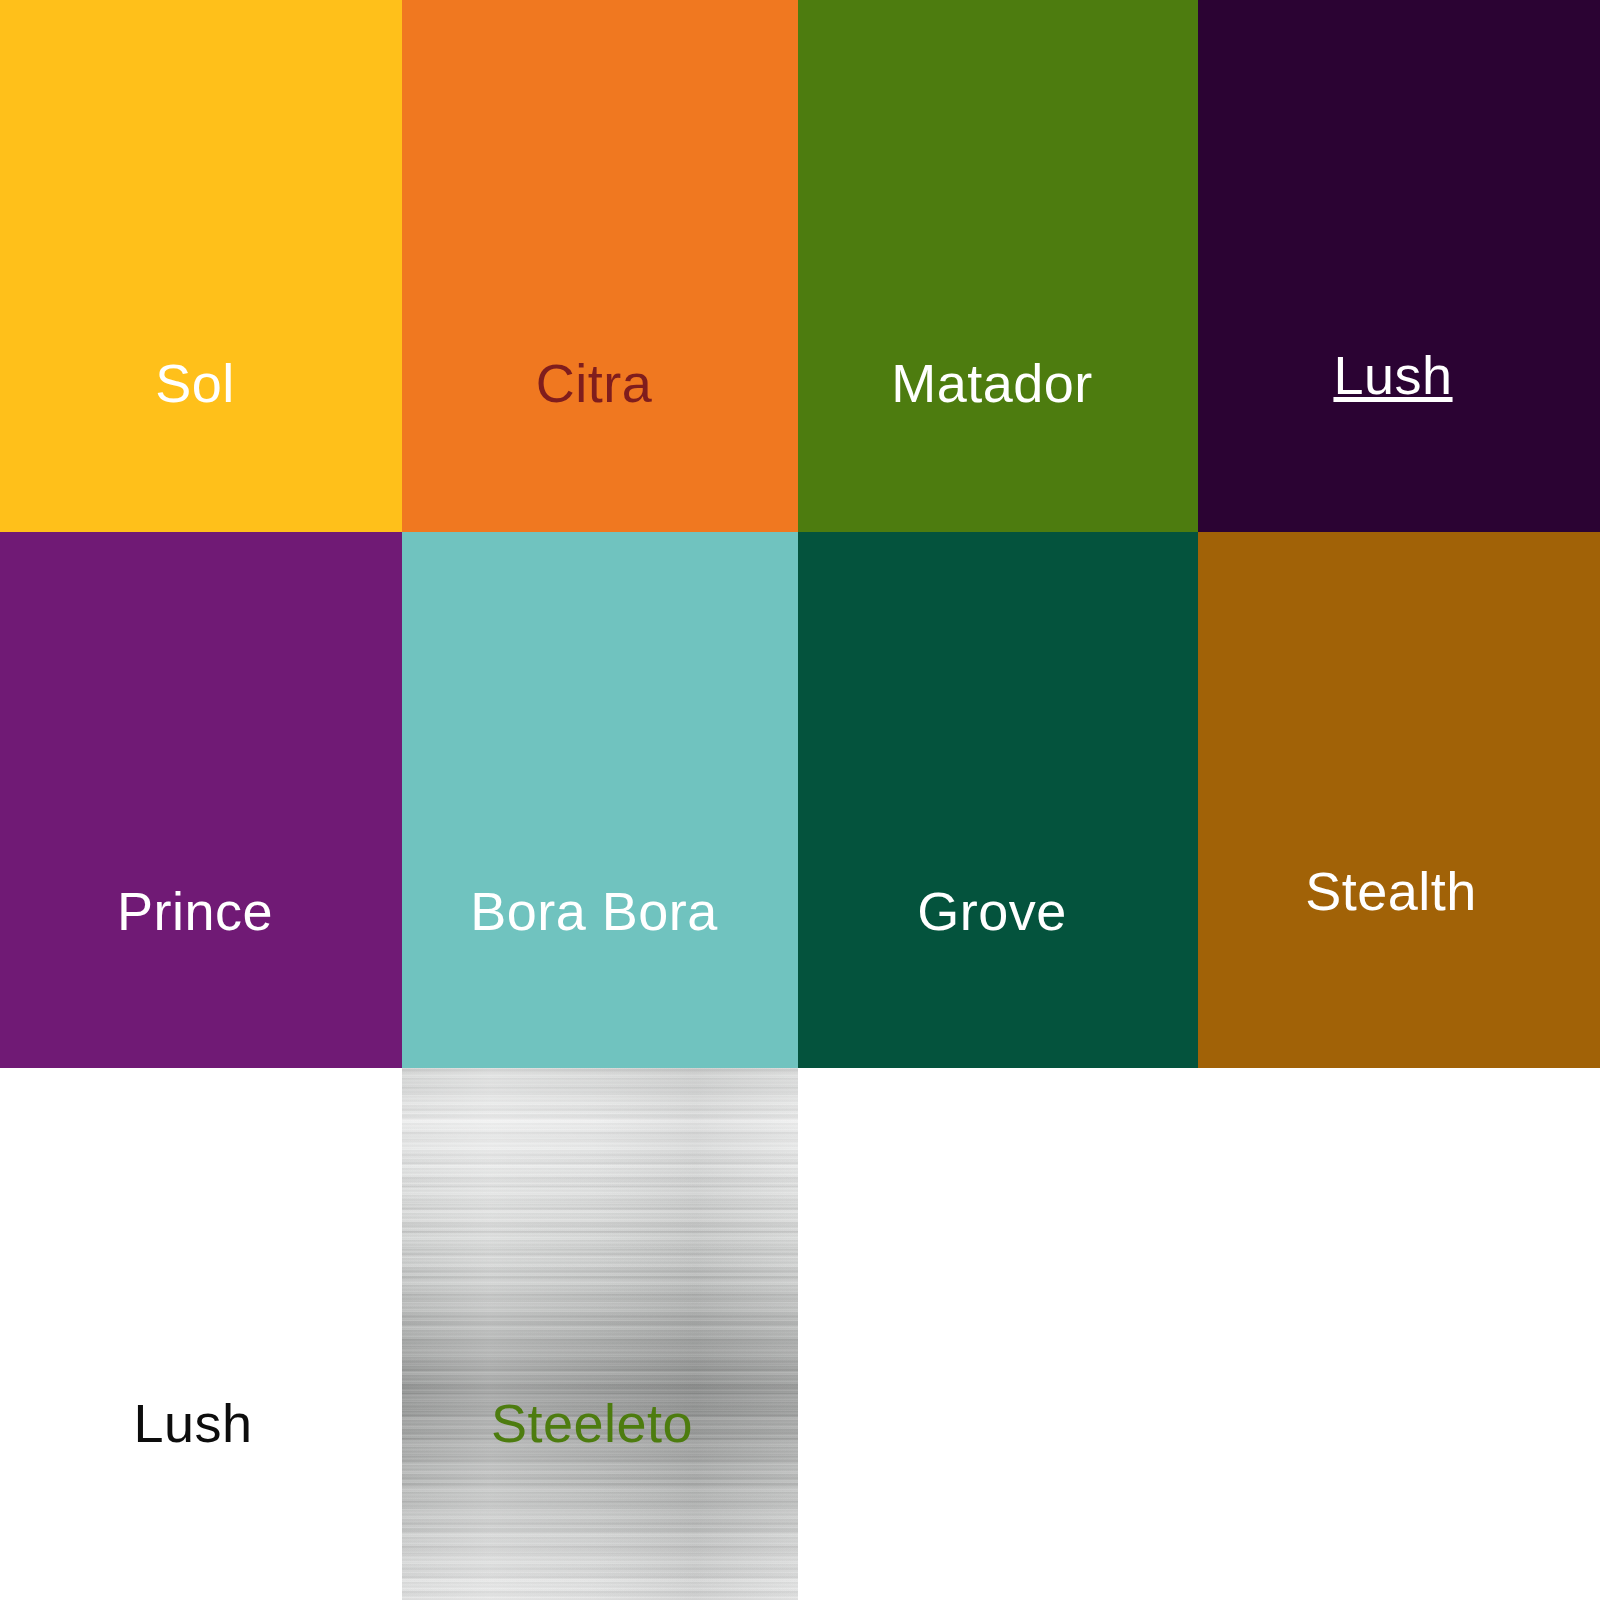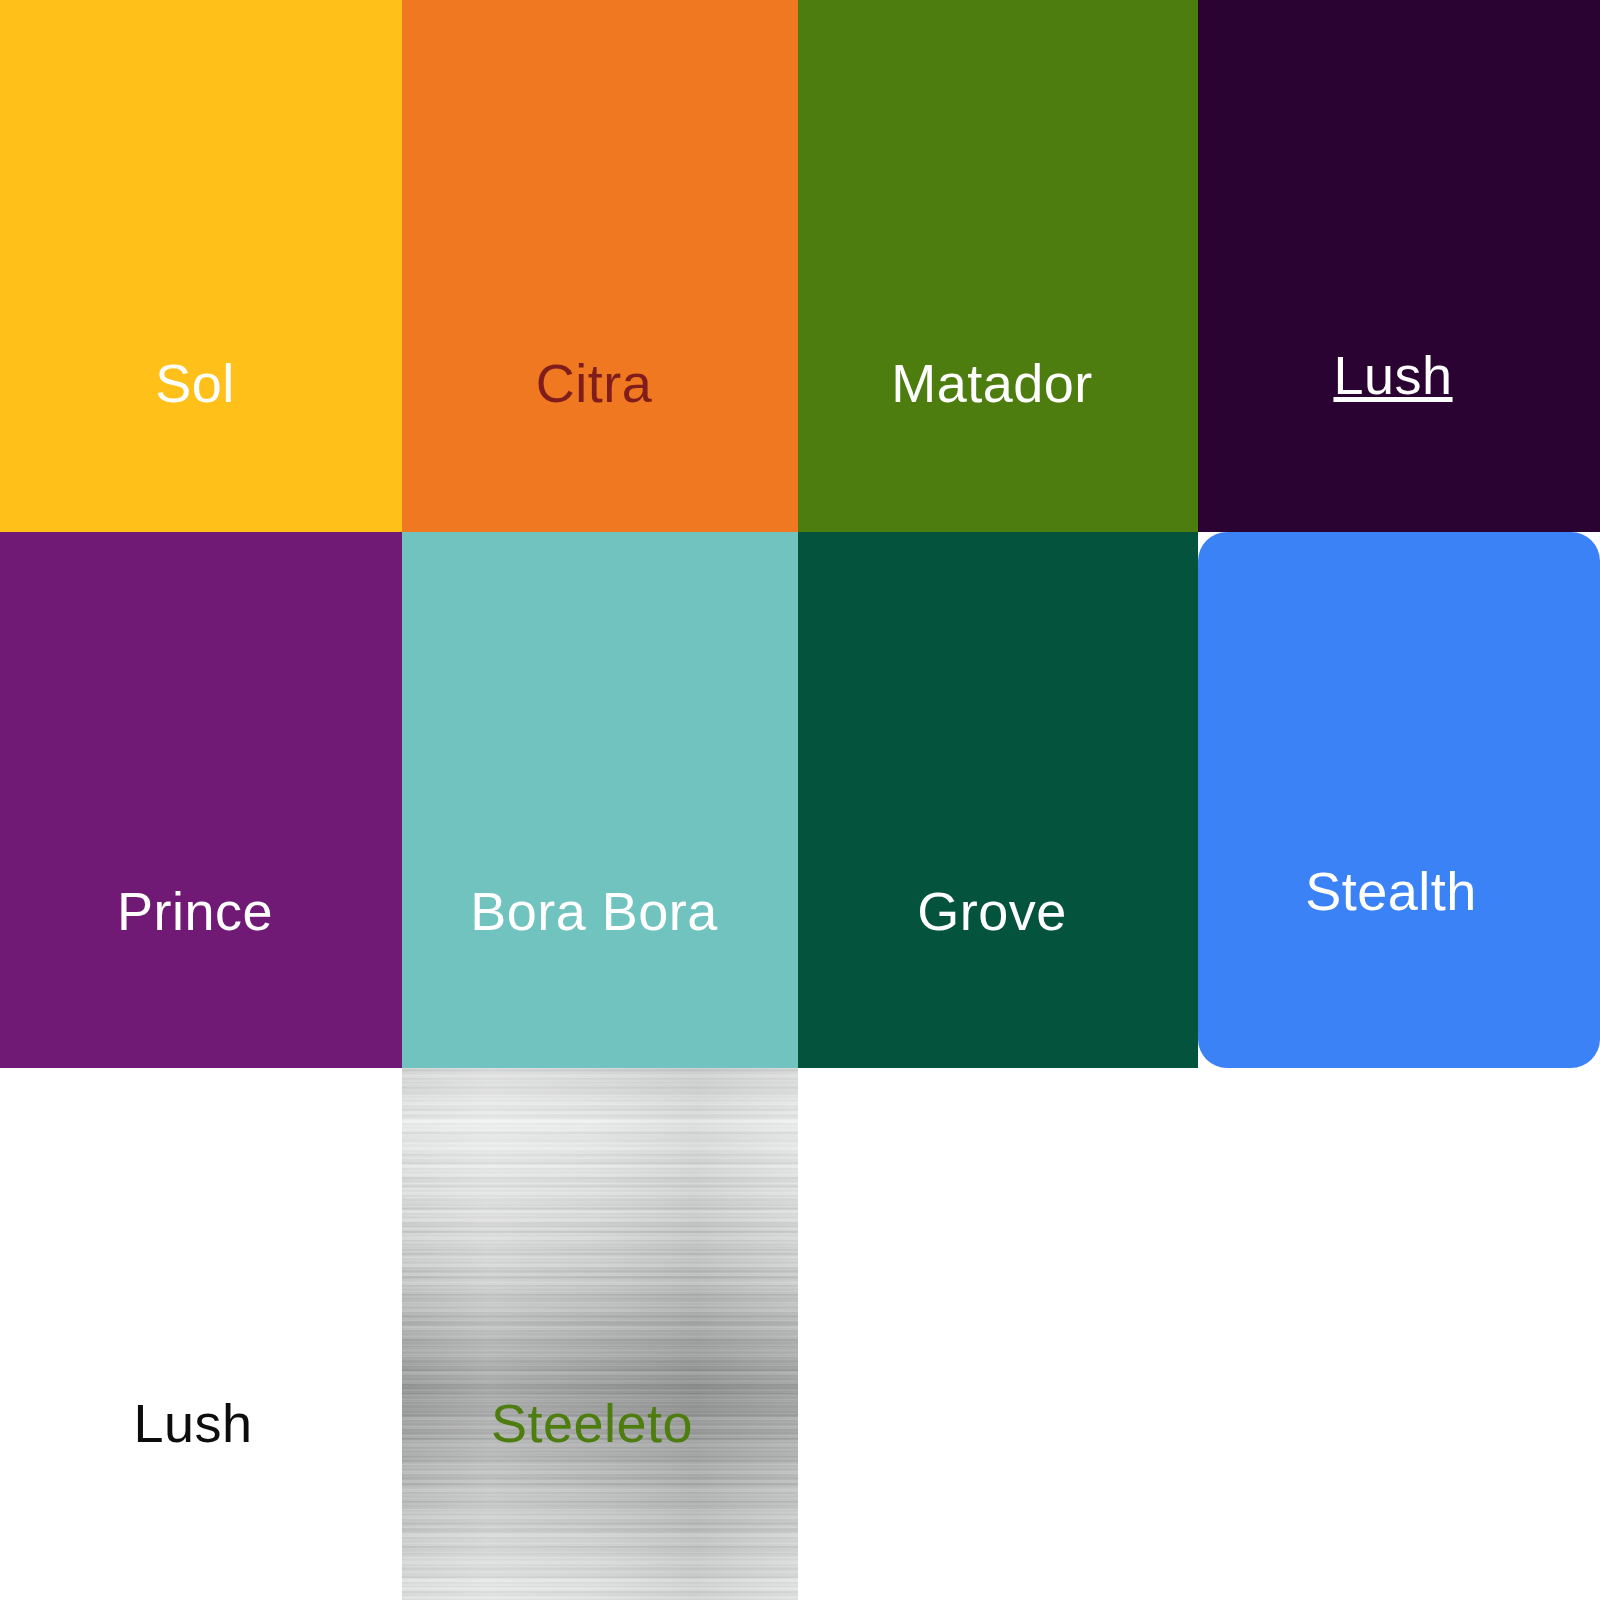--- a/index.html
+++ b/index.html
@@ -148,21 +148,21 @@
 
   <div class="swatch row-2" style="background-color: rgb(112, 195, 191);">
     <span class="swatch-label" style="color: rgb(255, 255, 255);">Bora Bora</span>
   </div>
 
   <div class="swatch row-2" style="background-color: rgb(4, 83, 61);">
     <span class="swatch-label" style="color: rgb(255, 255, 255);">Grove</span>
   </div>
 
 
-  <div class="swatch row-3" style="background-color: #3b82f6; border-radius: 29px;">
+  <div class="swatch row-3" style="background-color: #a16207;">
     <span class="swatch-label" style="color: rgb(255, 255, 255);">Stealth</span>
   </div>
 
   <div class="swatch row-3" style="background-color: rgb(255, 255, 255);">
     <span class="swatch-label label-dark" style="color: rgb(13, 13, 13);">Lush</span>
   </div>
 
   <div class="swatch row-3">
     <span class="metal-base" style="background: linear-gradient(rgb(191, 193, 192) 0%, rgb(232, 233, 233) 10%, rgb(210, 212, 211) 34%, rgb(173, 175, 174) 60%, rgb(199, 201, 200) 78%, rgb(227, 228, 228) 100%);"></span>
     <span class="metal-streaks"></span>

